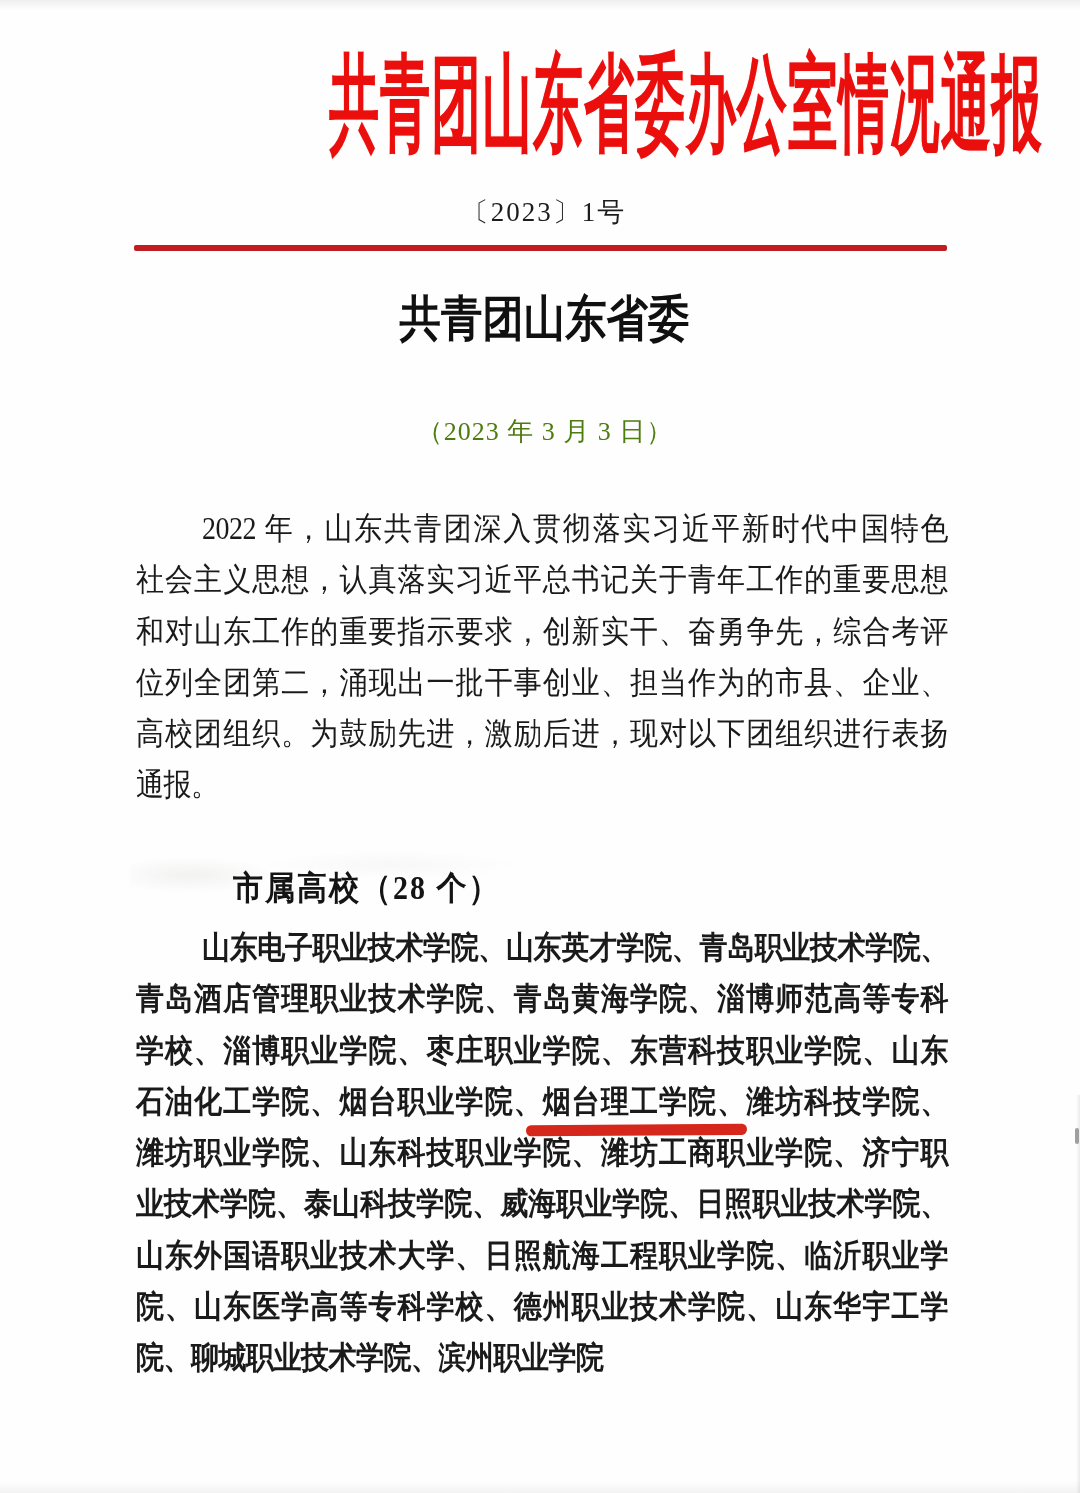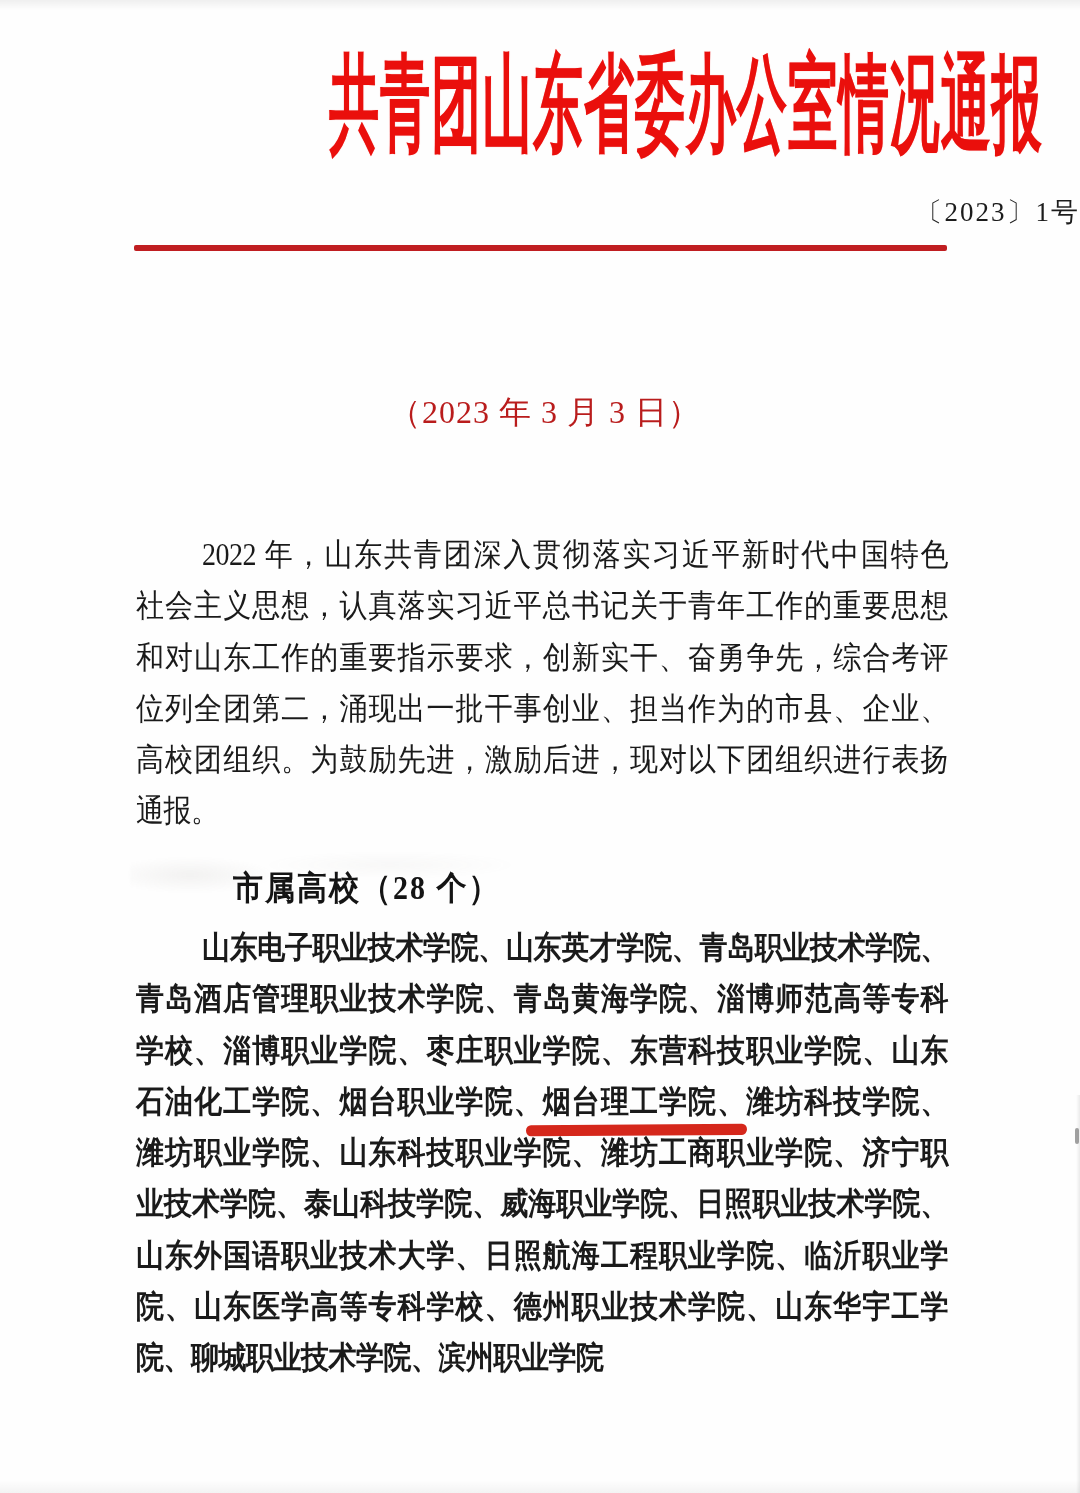--- a/index.html
+++ b/index.html
@@ -26,21 +26,21 @@
     display:inline-block;
     font-size:96px;font-weight:bold;line-height:120px;
     letter-spacing:2px;
     color:var(--masthead-red);
     transform:scale(0.52,1.1);
     transform-origin:50% 50%;
     text-shadow:0 0 1px rgba(234,15,12,.55);
   }
   .docnum{
     position:absolute;top:192px;left:8px;right:0;
-    text-align:right;
+    text-align:center;
     font-size:27px;line-height:40px;letter-spacing:2px;
     color:#1c1c1c;
     font-family:Liberation Serif, serif;
   }
   .rule{
     position:absolute;top:245px;left:134px;
     width:813px;height:6px;
     background:var(--rule-red);
     border-radius:2px;
   }
@@ -48,41 +48,41 @@
   .doc-title{
     position:absolute;left:8px;right:0;
     text-align:center;white-space:nowrap;
     font-weight:bold;font-size:45px;line-height:54px;
     color:#101010;
   }
   .doc-title .stretch{display:inline-block;transform:scale(0.92,1.08);transform-origin:50% 50%;}
   .t1{top:292px;}
   .t2{top:335px;}
   .doc-date{
-    position:absolute;top:390px;left:10px;right:0;
+    position:absolute;top:410px;left:10px;right:0;
     text-align:center;
-    font-size:32px;line-height:44px;letter-spacing:1px;
-    color:#b91c1c;
+    font-size:26px;line-height:44px;letter-spacing:1px;
+    color:#4d7c0f;
   }
   
   .textblock{
     position:absolute;left:136px;width:812px;
     font-size:28px;color:#1a1a1a;
   }
   .textblock p{
     margin:0;height:51.3px;line-height:51.3px;
     letter-spacing:-0.5px;
     text-align:justify;text-align-last:justify;
     text-justify:inter-character;
     transform:scaleY(1.12);transform-origin:50% 50%;
     white-space:nowrap;
   }
   .textblock p.short{text-align:left;text-align-last:left;}
   .textblock p.indent{text-indent:66px;}
-  .body-text{top:529px;font-family:Liberation Serif, serif;}
+  .body-text{top:503px;font-family:Liberation Serif, serif;}
   .roster-heading{
     position:absolute;top:862px;left:233px;
     font-size:30px;font-weight:bold;line-height:52px;
     letter-spacing:2px;color:#141414;
     transform:scaleY(1.1);transform-origin:left center;
     white-space:nowrap;
   }
   .roster{top:922px;font-weight:bold;}
   
   .hl{position:relative;}
@@ -116,20 +116,23 @@
   <div class="edge-top"></div>
 
   <div class="masthead">
     <span class="stretch">共青团山东省委办公室情况通报</span>
   </div>
 
   <div class="docnum">〔2023〕1号</div>
 
   <div class="rule"></div>
 
+  <div class="doc-title t1">
+    <span class="stretch">共青团山东省委</span>
+  </div>
   <div class="doc-date">（2023 年 3 月 3 日）</div>
 
   <div class="textblock body-text">
     <p class="indent">2022 年，山东共青团深入贯彻落实习近平新时代中国特色</p>
     <p>社会主义思想，认真落实习近平总书记关于青年工作的重要思想</p>
     <p>和对山东工作的重要指示要求，创新实干、奋勇争先，综合考评</p>
     <p>位列全团第二，涌现出一批干事创业、担当作为的市县、企业、</p>
     <p>高校团组织。为鼓励先进，激励后进，现对以下团组织进行表扬</p>
     <p class="short">通报。</p>
   </div>

